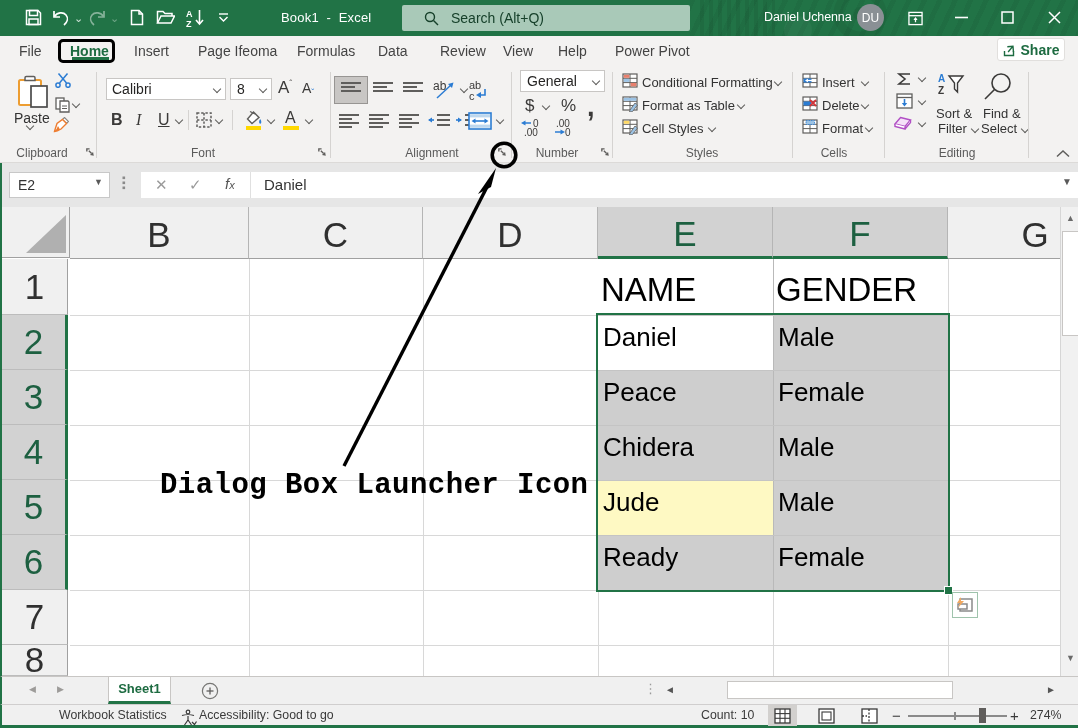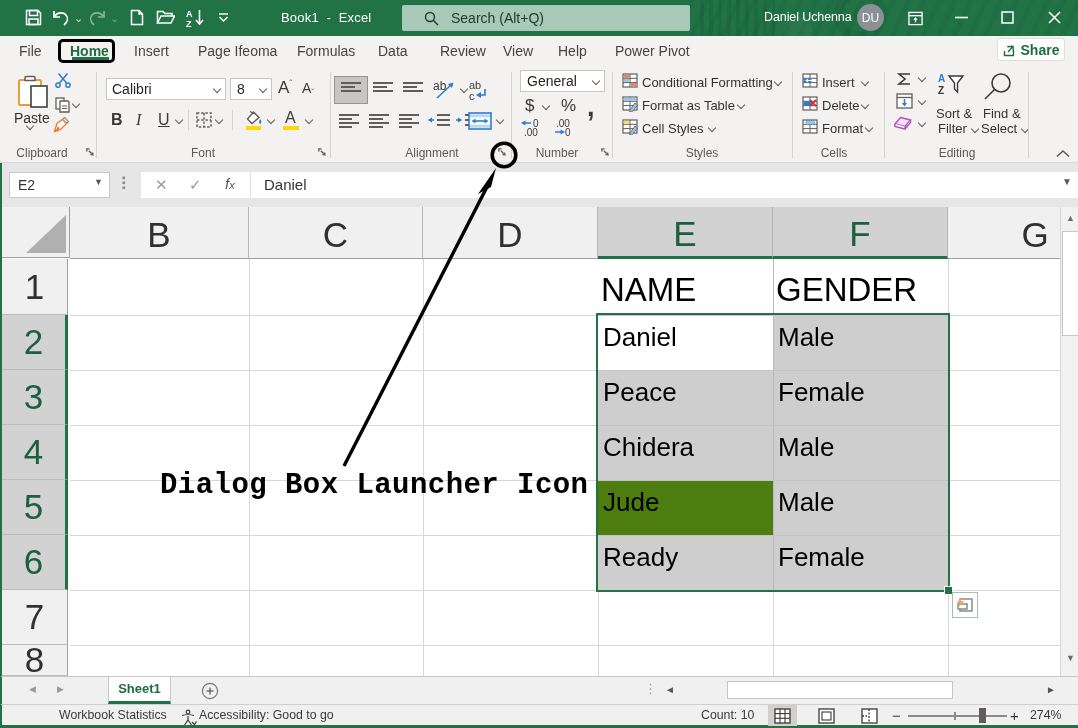--- a/index.html
+++ b/index.html
@@ -497,21 +497,21 @@
 <div class="gl-h" style="left:68px;top:383px;width:990px;"></div>
 <div class="gl-h" style="left:68px;top:438px;width:990px;"></div>
 <div class="cell" style="left:596px;top:52px;width:175px;height:56px;background:#fff;font-size:33px;padding:0 0 6px 3px;">NAME</div>
 <div class="cell" style="left:771px;top:52px;width:175px;height:56px;background:#fff;font-size:33px;padding:0 0 6px 3px;">GENDER</div>
 <div class="cell" style="left:596px;top:108px;width:175px;height:55px;background:#fff;font-size:26px;">Daniel</div>
 <div class="cell" style="left:771px;top:108px;width:175px;height:55px;background:#cecece;font-size:26px;">Male</div>
 <div class="cell" style="left:596px;top:163px;width:175px;height:55px;background:#cecece;font-size:26px;">Peace</div>
 <div class="cell" style="left:771px;top:163px;width:175px;height:55px;background:#cecece;font-size:26px;">Female</div>
 <div class="cell" style="left:596px;top:218px;width:175px;height:55px;background:#cecece;font-size:26px;">Chidera</div>
 <div class="cell" style="left:771px;top:218px;width:175px;height:55px;background:#cecece;font-size:26px;">Male</div>
-<div class="cell" style="left:596px;top:273px;width:175px;height:55px;background:#4d7c0f;font-size:26px;">Jude</div>
+<div class="cell" style="left:596px;top:273px;width:175px;height:55px;background:#fef9c3;font-size:26px;">Jude</div>
 <div class="cell" style="left:771px;top:273px;width:175px;height:55px;background:#cecece;font-size:26px;">Male</div>
 <div class="cell" style="left:596px;top:328px;width:175px;height:55px;background:#cecece;font-size:26px;">Ready</div>
 <div class="cell" style="left:771px;top:328px;width:175px;height:55px;background:#cecece;font-size:26px;">Female</div>
 <div class="gl-v" style="left:771px;top:52px;height:331px;background:#b9b9b9;"></div>
 <div class="gl-v" style="left:946px;top:52px;height:331px;"></div>
 <div class="gl-h" style="left:596px;top:163px;width:350px;background:#c4c4c4;"></div>
 <div class="gl-h" style="left:596px;top:218px;width:350px;background:#c4c4c4;"></div>
 <div class="gl-h" style="left:596px;top:273px;width:350px;background:#c4c4c4;"></div>
 <div class="gl-h" style="left:596px;top:328px;width:350px;background:#c4c4c4;"></div>
 <div class="gl-h" style="left:596px;top:108px;width:350px;background:#c4c4c4;"></div>

